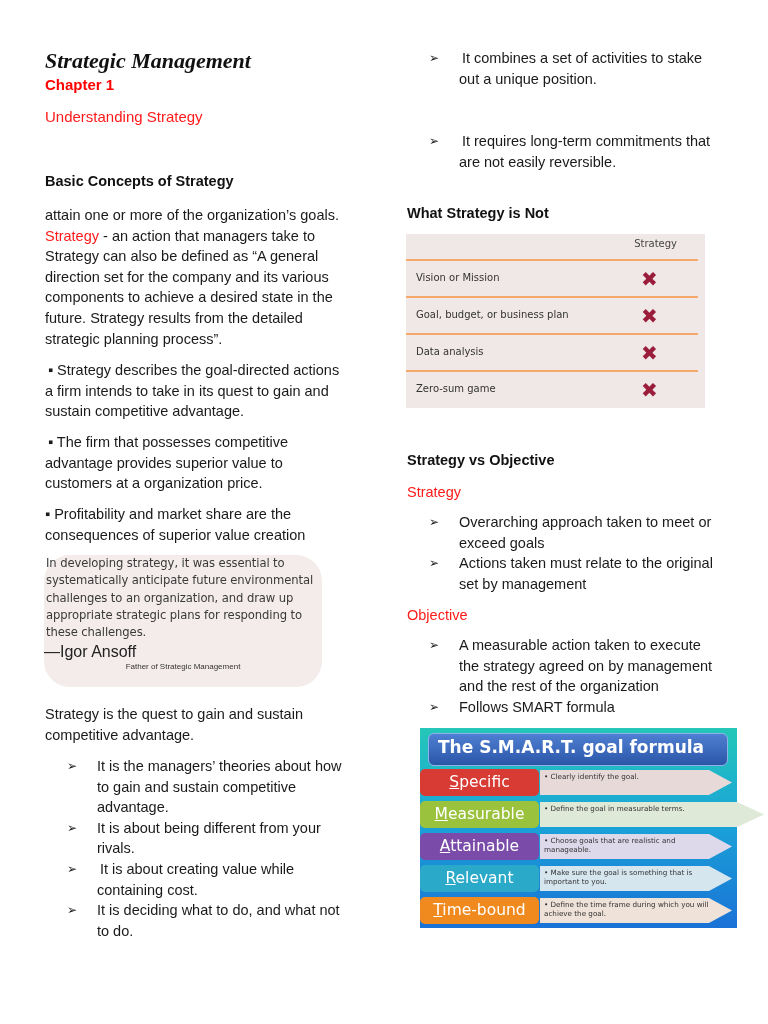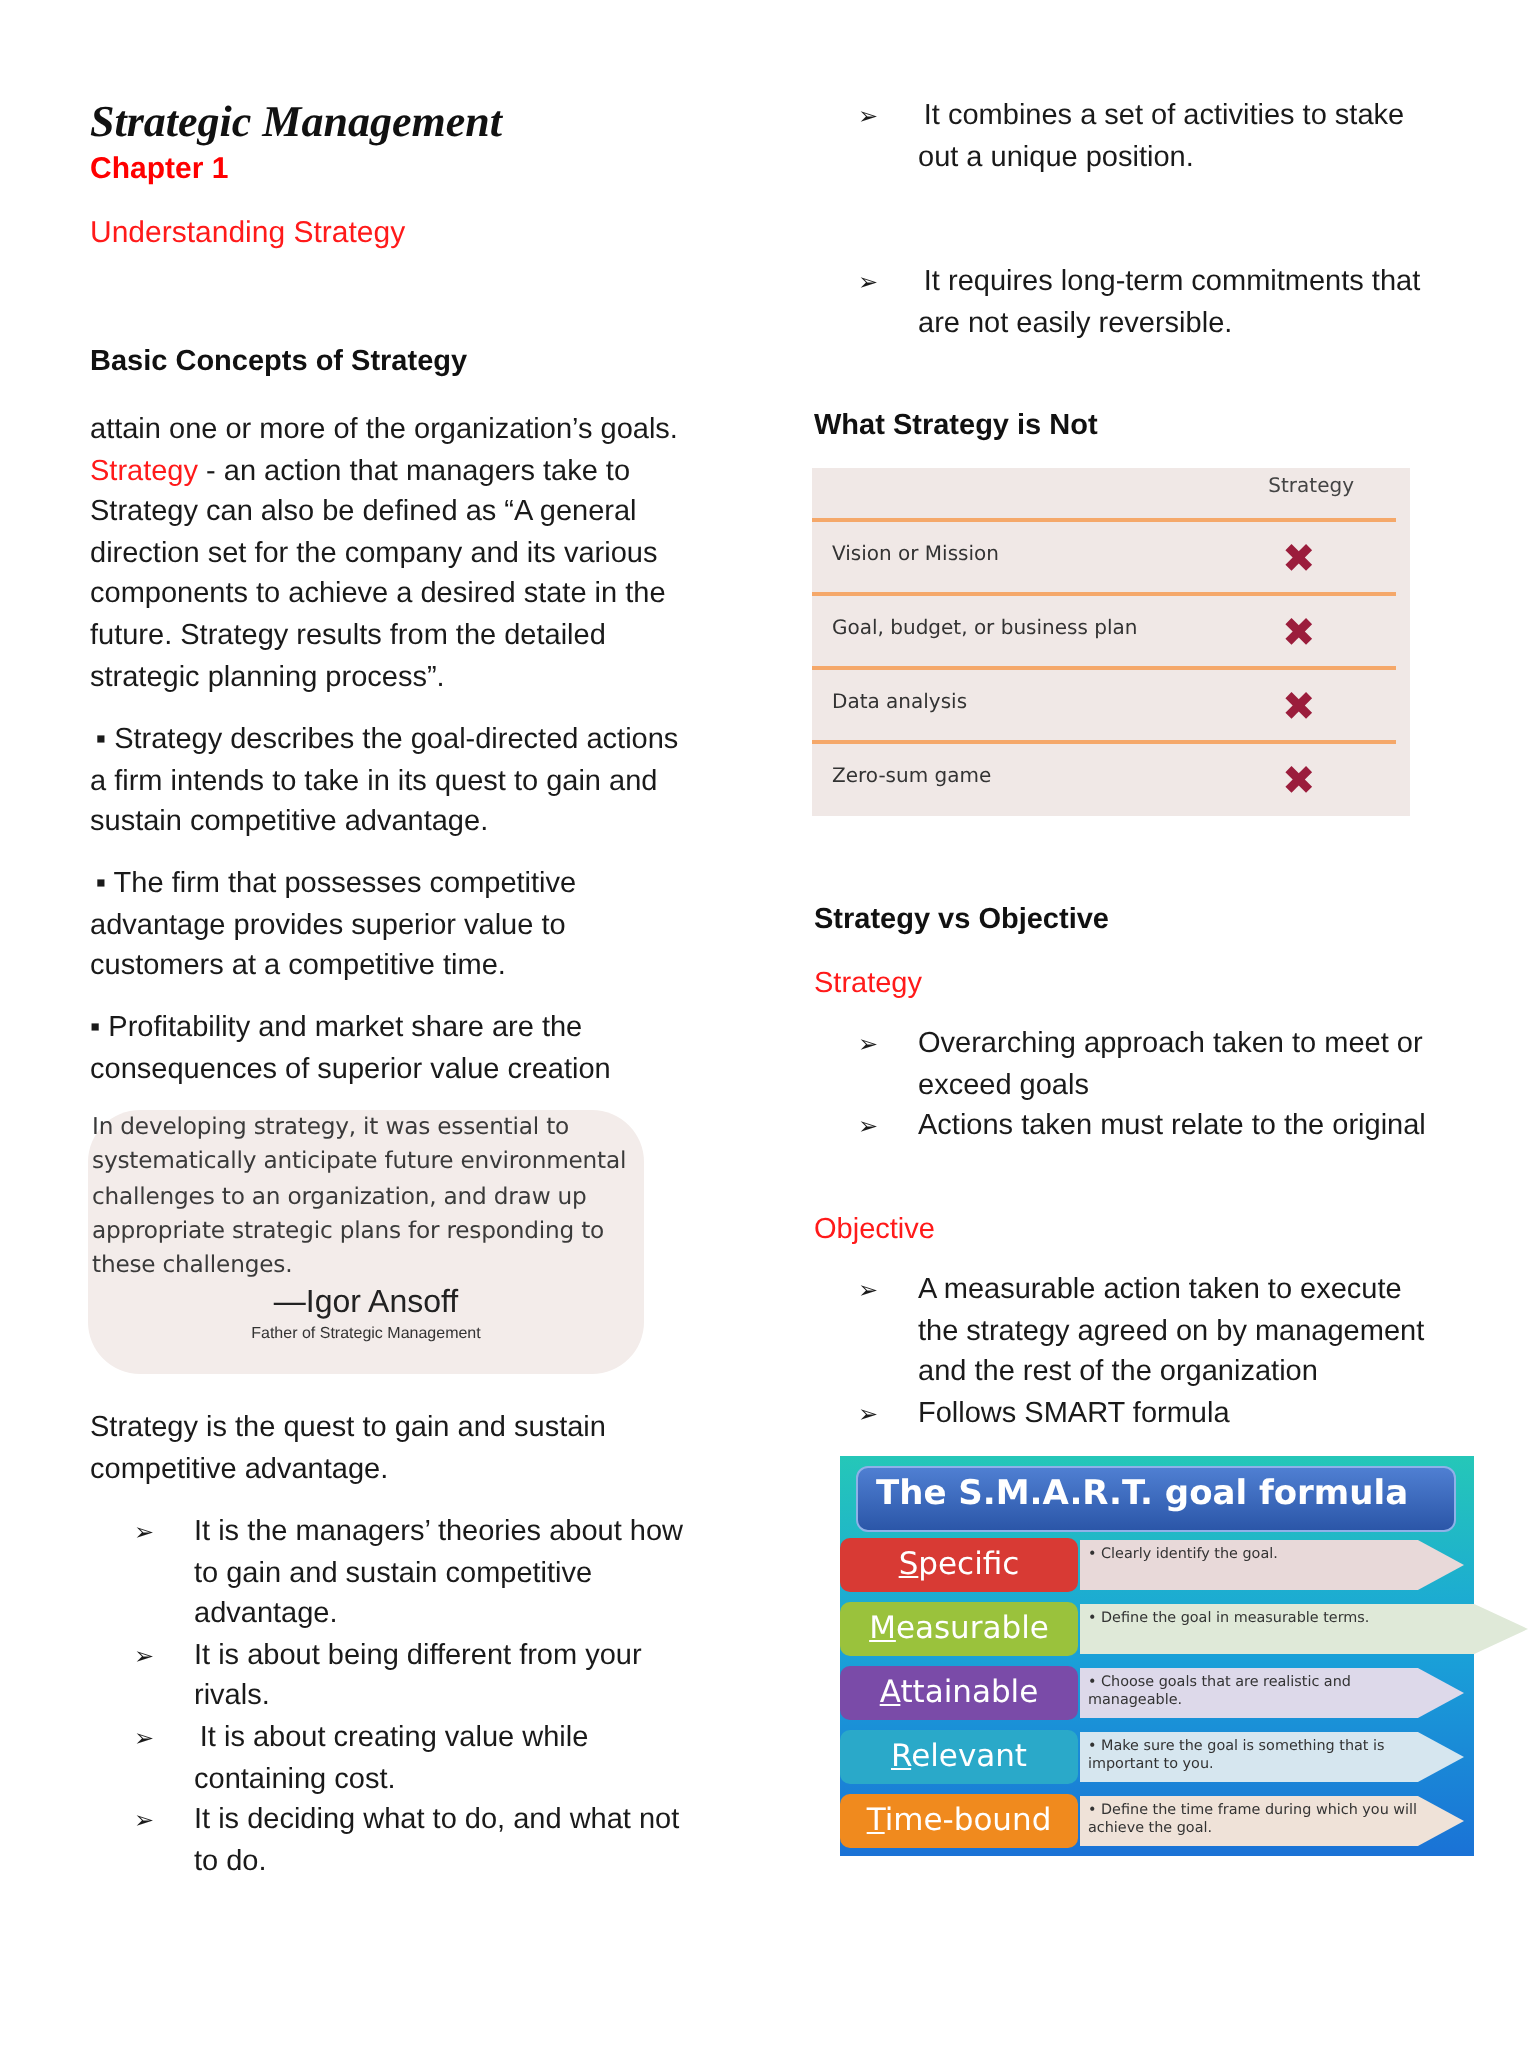--- a/index.html
+++ b/index.html
@@ -12,21 +12,21 @@
   .subtitle { left:45px; top:108px; font-family:"Liberation Sans", sans-serif; font-size:15px; color:#ff1a1a; }
   .h { font-family:"Liberation Sans", sans-serif; font-weight:bold; font-size:14.5px; color:#111; }
   .p { font-family:"Liberation Sans", sans-serif; font-size:14.5px; line-height:20.6px; color:#1a1a1a; }
   .red { color:#ff1a1a; }
   ul.arrow { list-style:none; margin:0; padding:0; }
   ul.arrow li { position:relative; padding-left:38px; font-family:"Liberation Sans", sans-serif; font-size:14.5px; line-height:20.6px; }
   ul.arrow li .ar { position:absolute; left:8px; top:0; font-size:12px; }
   
   .quote { left:44px; top:555px; width:278px; height:132px; background:#f3ecea;border-radius:26px; }
   .quote .qt { position:absolute; left:2px; top:0px; font-family:"DejaVu Sans", sans-serif; font-size:11.6px; line-height:17.3px; color:#3a3a3a; letter-spacing:-0.1px; }
-  .quote .qa { position:absolute; left:0; width:100%; top:88px; text-align:center; font-family:"Liberation Sans", sans-serif; font-size:16px; color:#222; }
+  .quote .qa { position:absolute; left:0; width:100%; top:88px; text-align:left; font-family:"Liberation Sans", sans-serif; font-size:16px; color:#222; }
   .quote .qs { position:absolute; left:0; width:100%; top:107px; text-align:center; font-family:"Liberation Sans", sans-serif; font-size:8px; color:#333; }
   
   .tbl { left:406px; top:234px; width:299px; height:174px; background:#f0e8e6; }
   .tbl .th { position:absolute; right:28px; top:4px; font-family:"DejaVu Sans", sans-serif; font-size:10px; color:#444; }
   .tbl .row { position:absolute; left:0; width:292px; height:37px; border-top:2px solid #f5a86a; }
   .tbl .row .lbl { position:absolute; left:10px; top:11px; font-family:"DejaVu Sans", sans-serif; font-size:10px; color:#333; }
   .tbl .row .x { position:absolute; left:235px; top:6px; font-size:20px; color:#9b1d3c; font-weight:bold; }
   
   .smart { left:420px; top:728px; width:317px; height:200px;
            background:linear-gradient(180deg,#25c7b8 0%,#1aa5d8 45%,#1a72d6 100%); }
@@ -61,21 +61,21 @@
 </div>
 
 <div class="abs p" style="left:45px;top:360px;width:330px;">
   <div> ▪ Strategy describes the goal-directed actions</div>
   <div>a firm intends to take in its quest to gain and</div>
   <div>sustain competitive advantage.</div>
 </div>
 <div class="abs p" style="left:45px;top:432px;width:330px;">
   <div> ▪ The firm that possesses competitive</div>
   <div>advantage provides superior value to</div>
-  <div>customers at a competitive time.</div>
+  <div>customers at a organization price.</div>
 </div>
 <div class="abs p" style="left:45px;top:504px;width:330px;">
   <div>▪ Profitability and market share are the</div>
   <div>consequences of superior value creation</div>
 </div>
 
 <div class="abs quote">
   <div class="qt">
     <div>In developing strategy, it was essential to</div>
     <div>systematically anticipate future environmental</div>
@@ -158,20 +158,21 @@
 
 <ul class="abs arrow" style="left:421px;top:512px;width:320px;">
   <li>
       <span class="ar">➢</span>
     <div>Overarching approach taken to meet or</div>
     <div>exceed goals</div>
   </li>
   <li>
       <span class="ar">➢</span>
     <div>Actions taken must relate to the original</div>
+    <div>set by management</div>
   </li>
 </ul>
 
 <div class="abs p red" style="left:407px;top:605px;">Objective</div>
 
 <ul class="abs arrow" style="left:421px;top:635px;width:320px;">
   <li>
       <span class="ar">➢</span>
     <div>A measurable action taken to execute</div>
     <div>the strategy agreed on by management</div>

